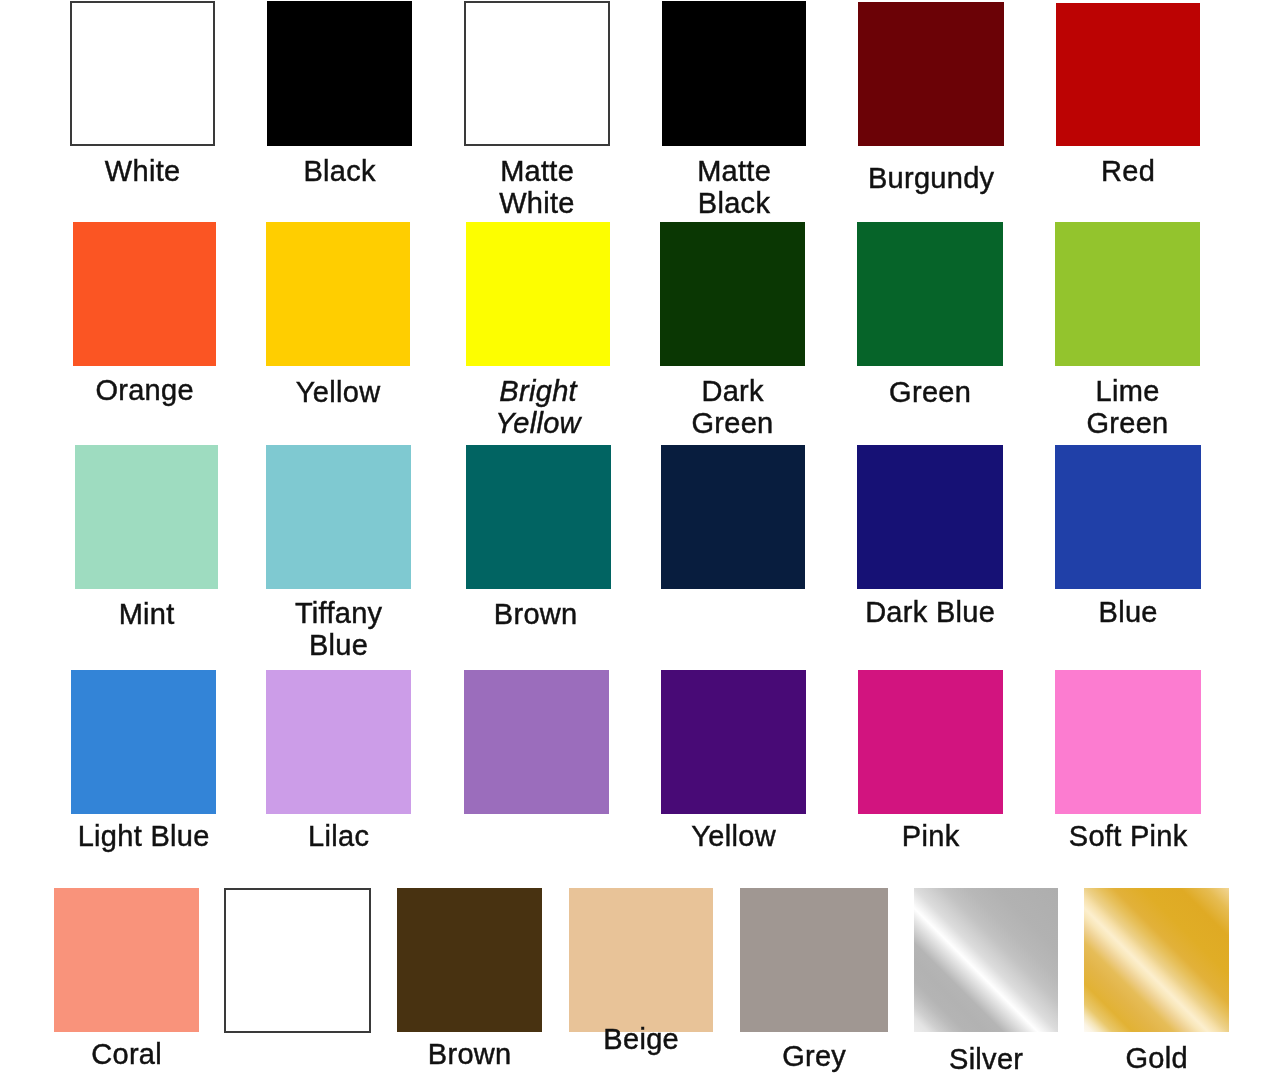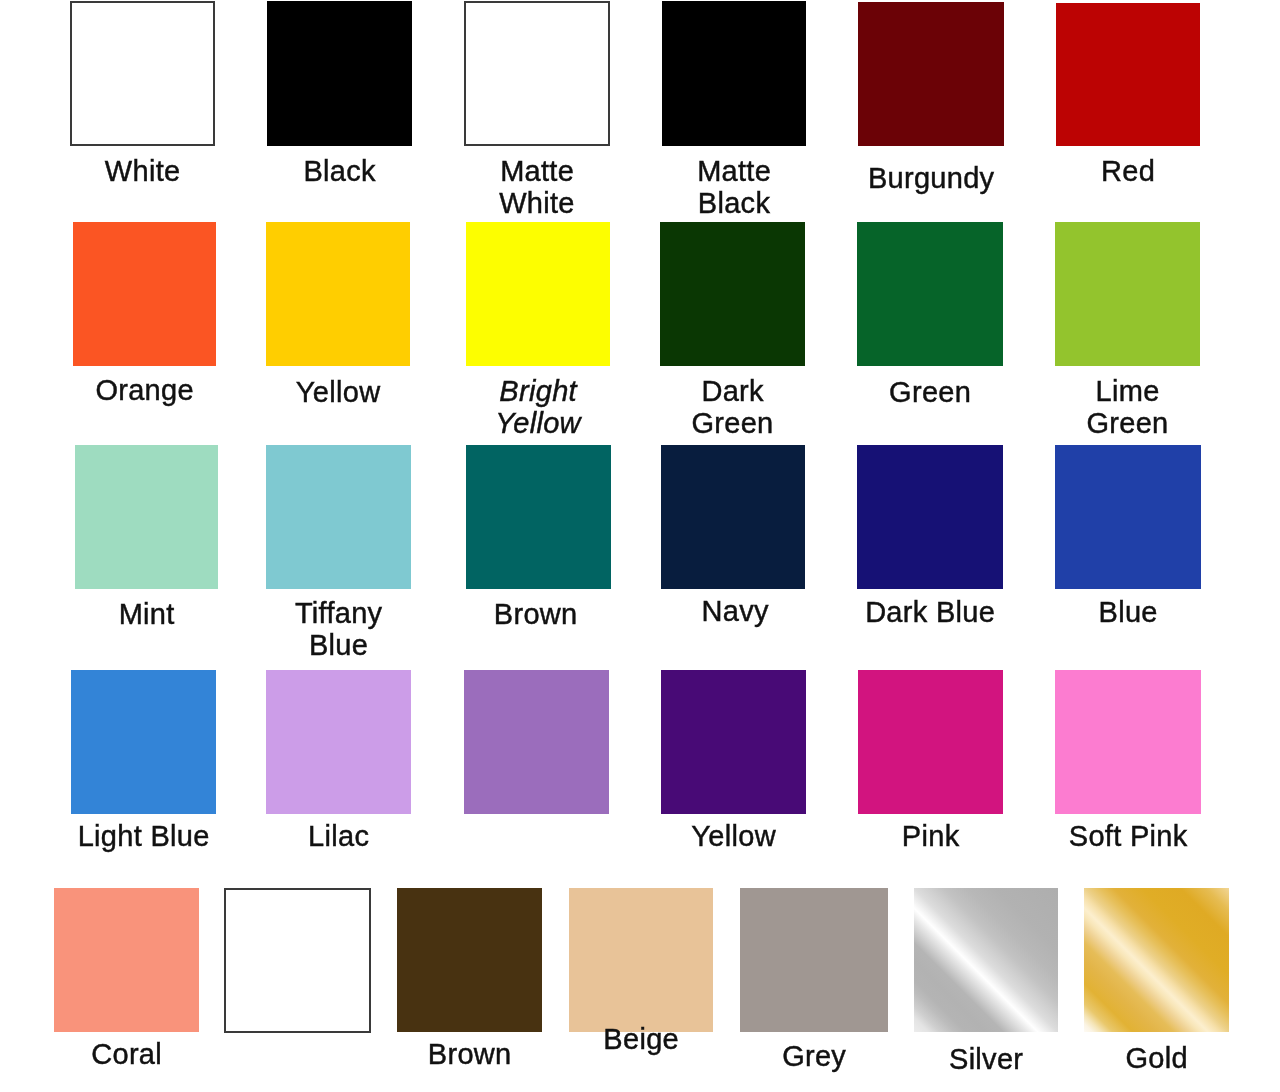--- a/index.html
+++ b/index.html
@@ -119,21 +119,20 @@
 Blue</div>
 
     <div class="swatch-cell" style="left: 466px; top: 445px; width: 145px; height: 144px;">
       <div class="swatch-chip" style="background: rgb(1, 100, 98);"></div>
     </div>
     <div class="swatch-label" style="left: 343px; width: 385px; top: 598px;">Brown</div>
 
     <div class="swatch-cell" style="left: 661px; top: 445px; width: 144px; height: 144px;">
       <div class="swatch-chip" style="background: rgb(8, 29, 62);"></div>
     </div>
-    <div class="swatch-label" style="left: 543px; width: 384px; top: 594.5px;">Navy</div>
 
     <div class="swatch-cell" style="left: 857px; top: 445px; width: 146px; height: 144px;">
       <div class="swatch-chip" style="background: rgb(22, 17, 117);"></div>
     </div>
     <div class="swatch-label" style="left: 737px; width: 386px; top: 596.4px;">Dark Blue</div>
 
     <div class="swatch-cell" style="left: 1055px; top: 445px; width: 146px; height: 144px;">
       <div class="swatch-chip" style="background: rgb(32, 64, 168);"></div>
     </div>
     <div class="swatch-label" style="left: 935px; width: 386px; top: 596.4px;">Blue</div>

